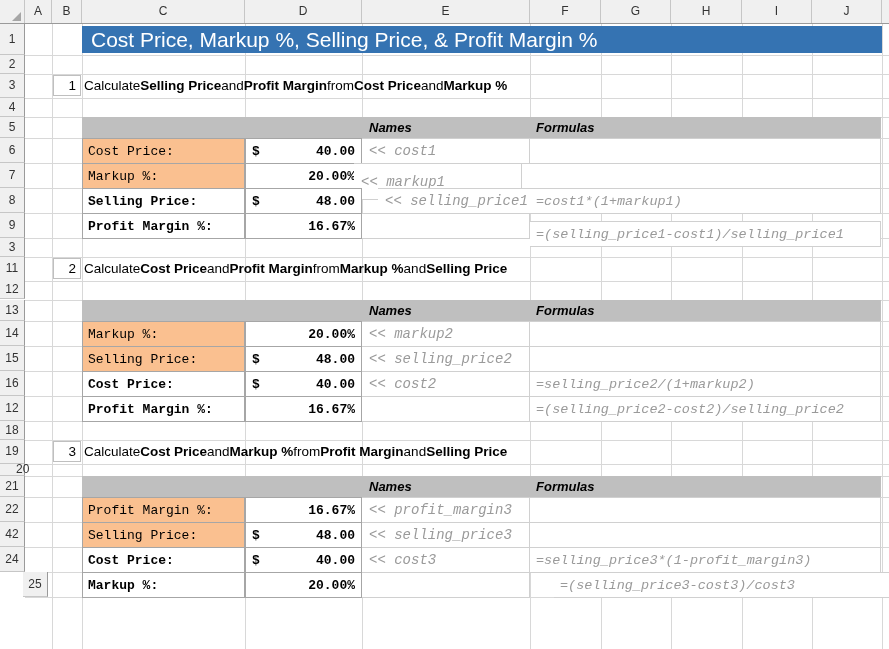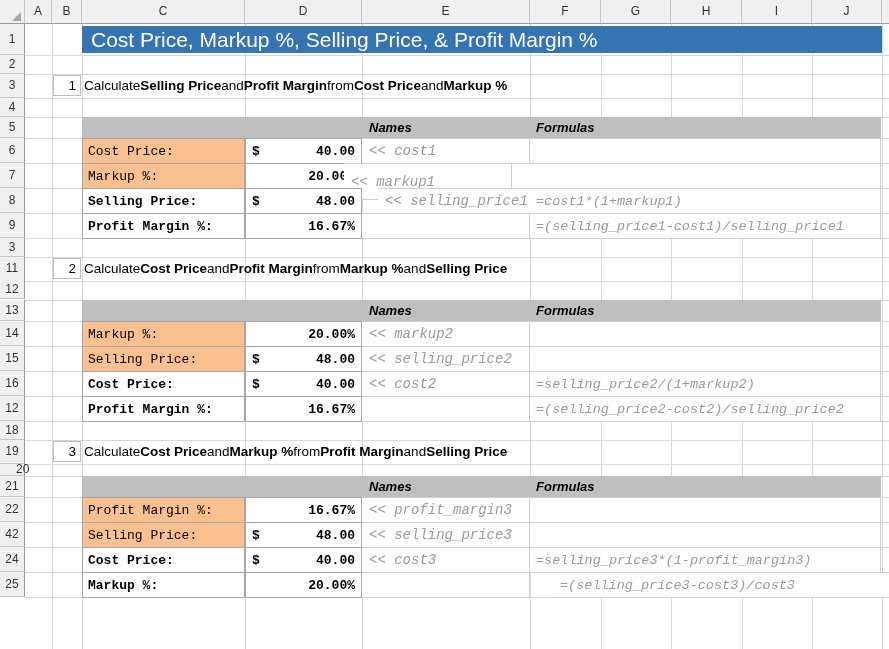--- a/index.html
+++ b/index.html
@@ -211,21 +211,21 @@
       <div class="rowhead" style="top: 346px; height: 25px; line-height: 24px;">15</div>
       <div class="rowhead" style="top: 371px; height: 25px; line-height: 24px;">16</div>
       <div class="rowhead" style="top: 396px; height: 25px; line-height: 24px;">12</div>
       <div class="rowhead" style="top: 421px; height: 19px; line-height: 18px;">18</div>
       <div class="rowhead" style="top: 440px; height: 24px; line-height: 23px;">19</div>
       <div class="rowhead" style="top: 464px; height: 12px; line-height: 11px; padding-left: 16px;">20</div>
       <div class="rowhead" style="top: 476px; height: 21px; line-height: 20px;">21</div>
       <div class="rowhead" style="top: 497px; height: 25px; line-height: 24px;">22</div>
       <div class="rowhead" style="top: 522px; height: 25px; line-height: 24px;">42</div>
       <div class="rowhead" style="top: 547px; height: 25px; line-height: 24px;">24</div>
-      <div class="rowhead" style="top: 572px; height: 25px; line-height: 24px;">25</div>
+      <div class="rowhead" style="top: 572px; height: 25px; line-height: 24px; margin-left: 23px;">25</div>
     </div>
   <div id="content-layer">
       <div class="title-banner" style="left: 82px; top: 26px; width: 800px; height: 27px;">Cost Price, Markup %, Selling Price, &amp; Profit Margin %</div>
       <div class="step-num" style="left: 53px; top: 75px; width: 28px; height: 21px;">1</div>
       <div class="step-text" style="left: 84px; top: 74px; height: 24px;">
         <span>Calculate </span>
         <b>Selling Price</b>
         <span> and </span>
         <b>Profit Margin</b>
         <span> from </span>
@@ -240,35 +240,35 @@
       <div class="cell val-cell" style="left: 245px; top: 138px; width: 117px; height: 26px; position: absolute;">
         <span class="cur">$</span>
         <span>40.00</span>
       </div>
       <div class="cell name-cell" style="left: 362px; top: 138px; width: 168px; height: 26px;">&lt;&lt; cost1</div>
       <div class="cell frm-cell" style="left: 530px; top: 138px; width: 351px; height: 26px;"></div>
       <div class="cell lbl-cell lbl-input" style="left: 82px; top: 163px; width: 163px; height: 26px;">Markup %:</div>
       <div class="cell val-cell" style="left: 245px; top: 163px; width: 117px; height: 26px; position: absolute;">
         <span>20.00%</span>
       </div>
-      <div class="cell name-cell" style="left: 344px; top: 163px; width: 168px; height: 37px;">&lt;&lt; markup1</div>
+      <div class="cell name-cell" style="left: 354px; top: 163px; width: 168px; height: 37px;">&lt;&lt; markup1</div>
       <div class="cell frm-cell" style="left: 530px; top: 163px; width: 351px; height: 26px;"></div>
       <div class="cell lbl-cell lbl-out" style="left: 82px; top: 188px; width: 163px; height: 26px;">Selling Price:</div>
       <div class="cell val-cell" style="left: 245px; top: 188px; width: 117px; height: 26px; position: absolute;">
         <span class="cur">$</span>
         <span>48.00</span>
       </div>
       <div class="cell name-cell" style="left: 362px; top: 188px; width: 168px; height: 26px; margin-left: 16px;">&lt;&lt; selling_price1</div>
       <div class="cell frm-cell" style="left: 530px; top: 188px; width: 351px; height: 26px;">=cost1*(1+markup1)</div>
       <div class="cell lbl-cell lbl-out" style="left: 82px; top: 213px; width: 163px; height: 26px;">Profit Margin %:</div>
       <div class="cell val-cell" style="left: 245px; top: 213px; width: 117px; height: 26px; position: absolute;">
         <span>16.67%</span>
       </div>
       <div class="cell name-cell" style="left: 362px; top: 213px; width: 168px; height: 26px;"></div>
-      <div class="cell frm-cell" style="left: 530px; top: 213px; width: 351px; height: 26px;">=(selling_price1-cost1)/selling_price1</div>
+      <div class="cell frm-cell" style="left: 530px; top: 221px; width: 351px; height: 26px;">=(selling_price1-cost1)/selling_price1</div>
       <div class="step-num" style="left: 53px; top: 258px; width: 28px; height: 21px;">2</div>
       <div class="step-text" style="left: 84px; top: 257px; height: 24px;">
         <span>Calculate </span>
         <b>Cost Price</b>
         <span> and </span>
         <b>Profit Margin</b>
         <span> from </span>
         <b>Markup %</b>
         <span> and </span>
         <b>Selling Price</b>

